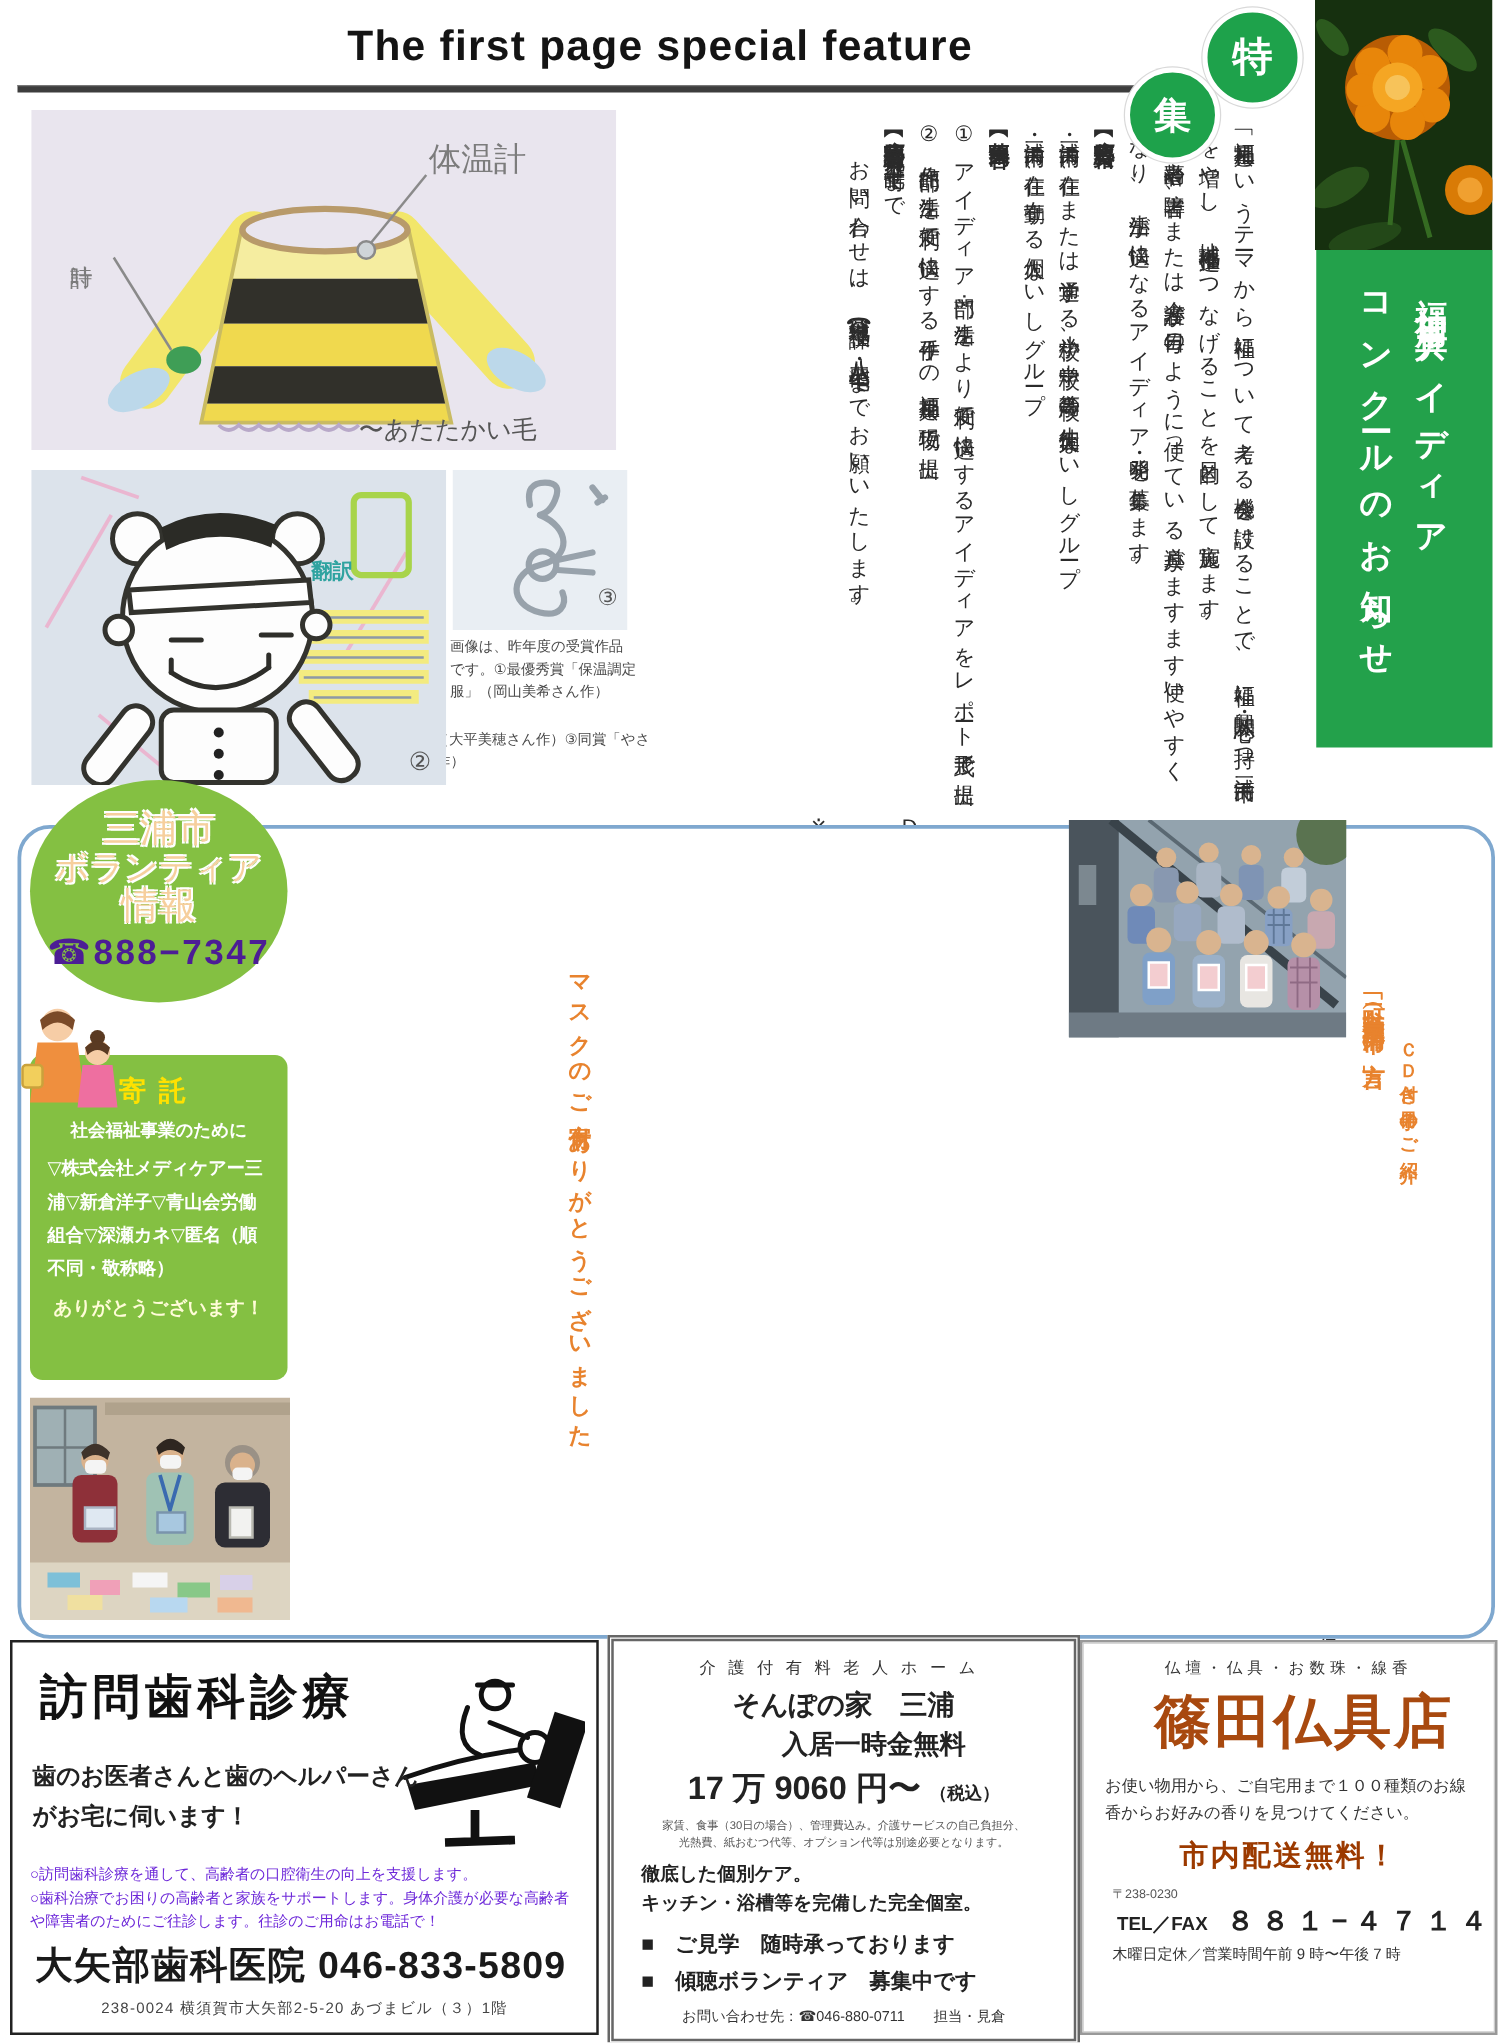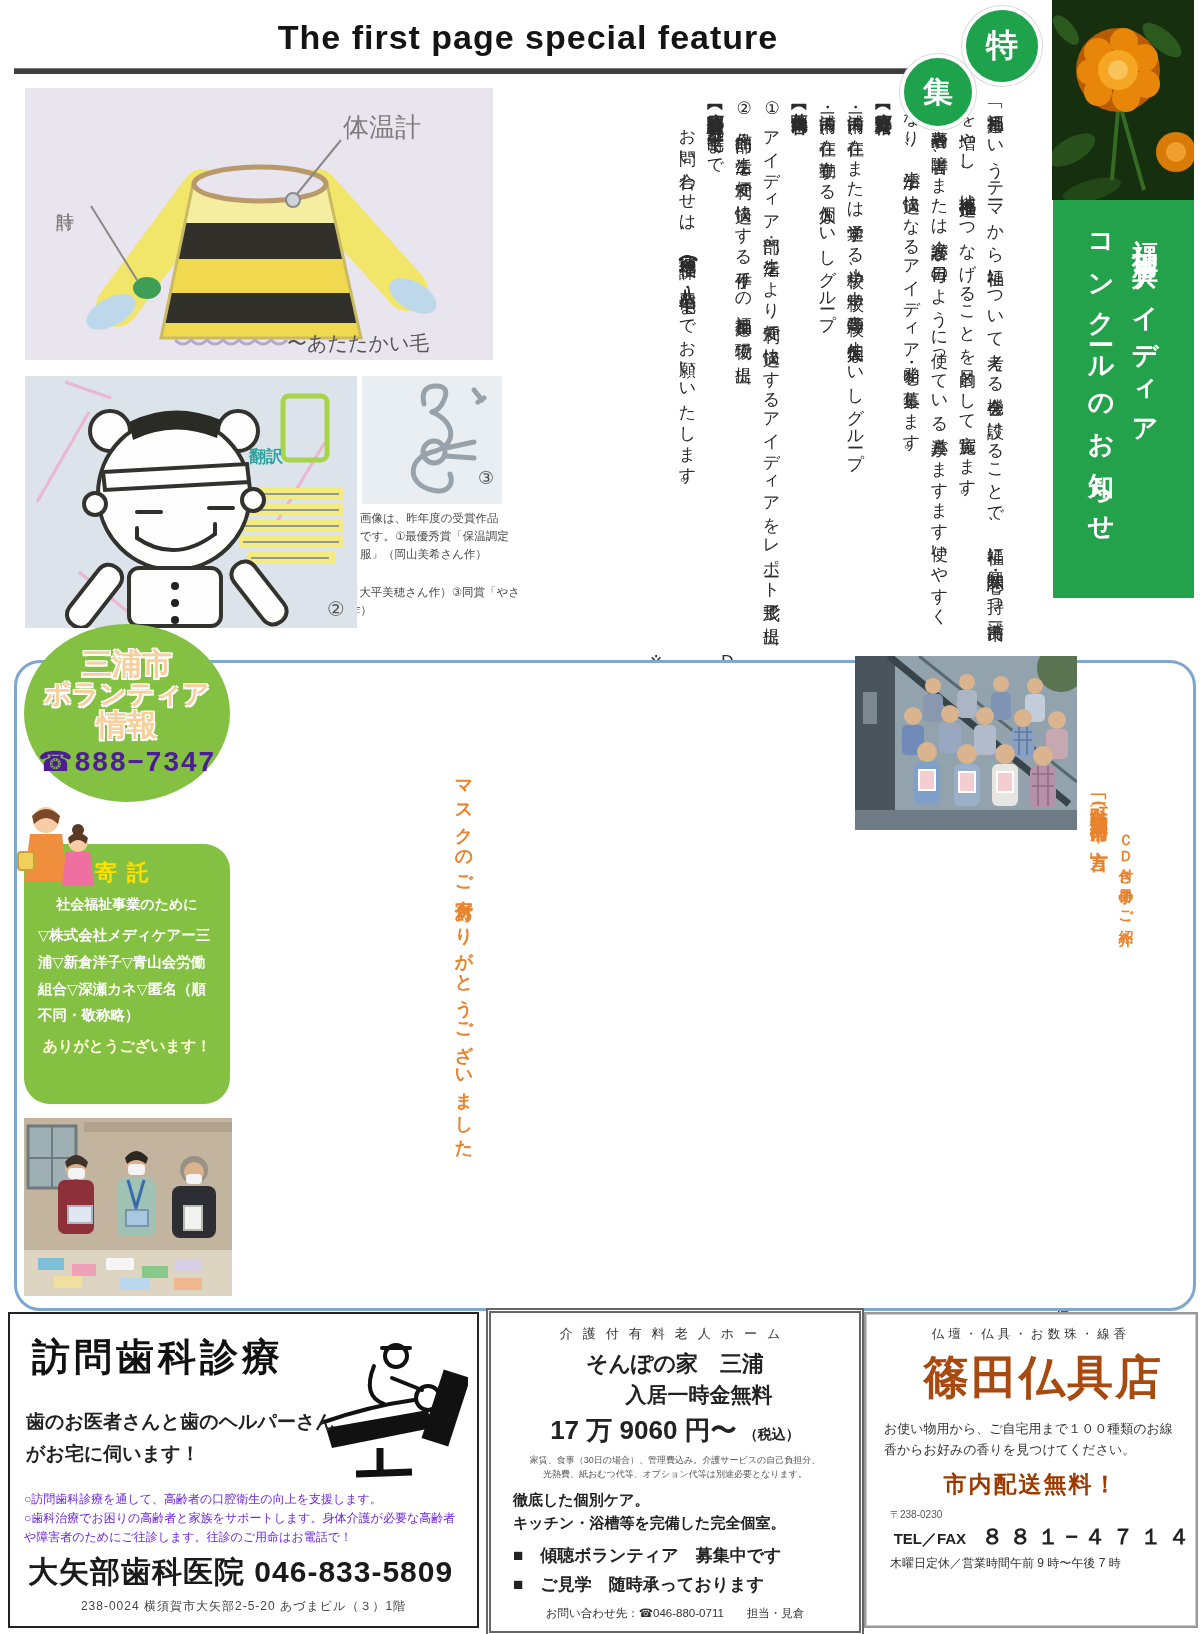--- a/index.html
+++ b/index.html
@@ -30,27 +30,27 @@
   .vtext .b{font-weight:bold;}
   .art1{left:515px;top:98px;width:494px;height:528px;}
   .art2a{left:853px;top:838px;width:224px;height:462px;line-height:30px;}
   .art2b{left:528px;top:652px;width:325px;height:648px;line-height:36px;}
   .art3{left:238px;top:652px;width:212px;height:648px;line-height:29px;}
   .cap{font-size:11.5px;color:#4a4a4a;line-height:1.55;}
 
   
   .vol-circle{left:24px;top:624px;width:206px;height:178px;background:#84c042;border-radius:50%;
               z-index:4;display:flex;flex-direction:column;align-items:center;justify-content:center;}
-  .vol-t{font-weight:700;color:#f6cf9d;line-height:1.08;
+  .vol-t{font-weight:400;color:#f6cf9d;line-height:1.08;
          text-shadow:-1.5px -1.5px 0 #fff,1.5px -1.5px 0 #fff,-1.5px 1.5px 0 #fff,1.5px 1.5px 0 #fff;}
   .vol-t1{font-size:30px;} .vol-t2{font-size:27px;} .vol-t3{font-size:30px;}
   .vol-phone{font-size:28px;font-weight:bold;color:#4c1d95;margin-top:4px;letter-spacing:2px;}
 
   
-  .kitaku{left:24px;top:844px;width:206px;height:260px;background:#84c042;border-radius:26px;z-index:3;
+  .kitaku{left:24px;top:844px;width:206px;height:260px;background:#84c042;border-radius:10px;z-index:3;
           text-align:center;color:#fff;}
   .kitaku-badge{margin-top:14px;font-size:22px;font-weight:900;color:#ffe100;letter-spacing:10px;}
   .kitaku-sub{margin-top:8px;font-size:14px;font-weight:bold;}
   .kitaku-body{margin:8px 14px 0 14px;font-size:14.5px;font-weight:bold;line-height:1.85;text-align:left;}
   .kitaku-thanks{margin-top:8px;font-size:15px;font-weight:bold;color:#fffcd8;}
   .clipart-people{left:14px;top:800px;width:90px;height:90px;z-index:5;}
 
   
   .bluebox{left:14px;top:660px;width:1176px;height:645px;border:3px solid #7fa8cf;border-radius:26px;
            background:#fff;z-index:1;}
@@ -448,22 +448,22 @@
     </div>
     <div class="ad2-note">
       <div>家賃、食事（30日の場合）、管理費込み。介護サービスの自己負担分、</div>
       <div>光熱費、紙おむつ代等、オプション代等は別途必要となります。</div>
     </div>
     <div class="ad2-feat">
       <div>徹底した個別ケア。</div>
       <div>キッチン・浴槽等を完備した完全個室。</div>
     </div>
     <div class="ad2-menu">
+      <div>■　ご見学　随時承っております</div>
       <div>■　傾聴ボランティア　募集中です</div>
-      <div>■　ご見学　随時承っております</div>
     </div>
     <div class="ad2-contact">お問い合わせ先：☎046-880-0711　　担当・見倉</div>
   </div>
 
   <div class="abs ad ad3">
     <div class="ad3-cat">仏壇・仏具・お数珠・線香</div>
     <div class="ad3-name">篠田仏具店</div>
     <div class="ad3-desc">お使い物用から、ご自宅用まで１００種類のお線香からお好みの香りを見つけてください。</div>
     <div class="ad3-free">市内配送無料！</div>
     <div class="ad3-postal">〒238-0230</div>

